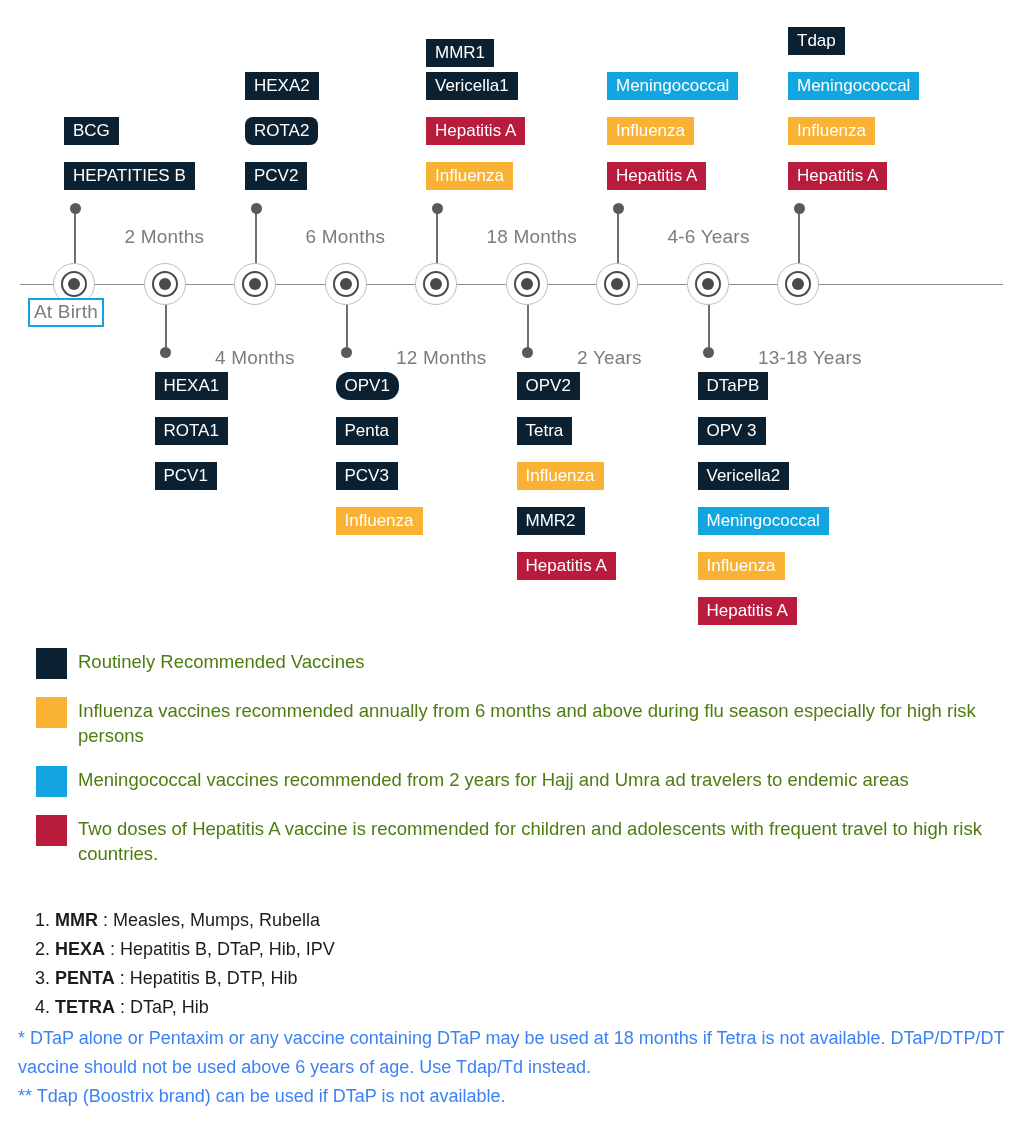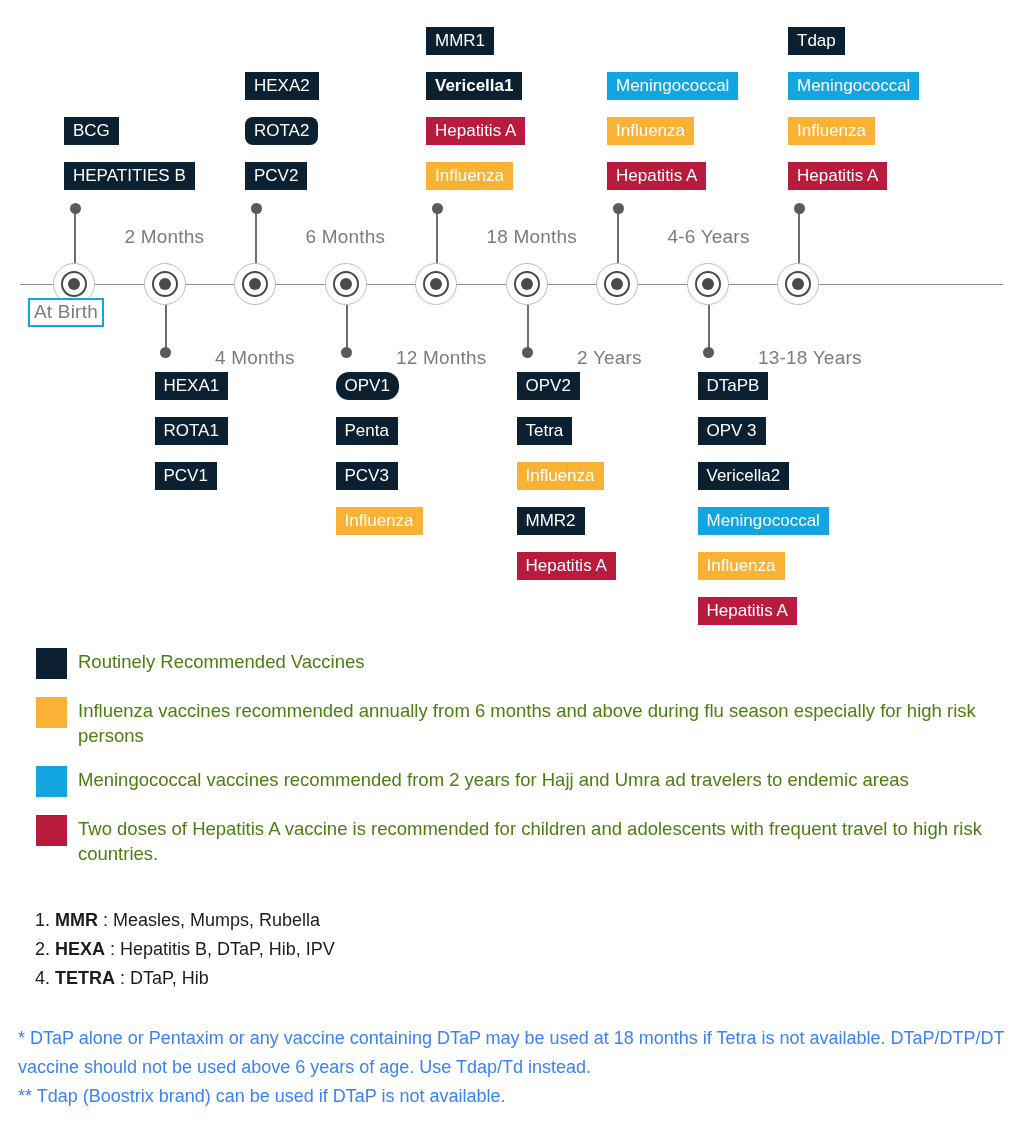--- a/index.html
+++ b/index.html
@@ -225,22 +225,22 @@
       <div class="stem" style="left: 437px; top: 208px; height: 77px;"></div>
       <div class="stem-dot" style="left: 437px; top: 203px;"></div>
       <div class="node" style="left: 437px;">
         <div class="ring-outer"></div>
         <div class="ring-inner"></div>
         <div class="core"></div>
       </div>
       <div class="tick-label below" style="left: 396px;">12 Months</div>
       <div class="badge c-flu" style="left: 426px; top: 162px;">Influenza</div>
       <div class="badge c-hepa" style="left: 426px; top: 117px;">Hepatitis A</div>
-      <div class="badge c-routine" style="left: 426px; top: 72px; font-weight: bold;">Vericella1</div>
-      <div class="badge c-routine" style="left: 426px; top: 27px;">MMR1</div>
+      <div class="badge c-routine" style="left: 426px; top: 72px;">Vericella1</div>
+      <div class="badge c-routine" style="left: 426px; top: 39px;">MMR1</div>
       <div class="stem" style="left: 527.5px; top: 285px; height: 67px;"></div>
       <div class="stem-dot" style="left: 527.5px; top: 347px;"></div>
       <div class="node" style="left: 527.5px;">
         <div class="ring-outer"></div>
         <div class="ring-inner"></div>
         <div class="core"></div>
       </div>
       <div class="tick-label above" style="left: 486.5px;">18 Months</div>
       <div class="badge c-routine" style="left: 516.5px; top: 372px;">OPV2</div>
       <div class="badge c-routine" style="left: 516.5px; top: 417px;">Tetra</div>
@@ -302,19 +302,20 @@
     </div>
     <div class="legend-row">
       <div class="legend-swatch" style="background: rgb(184, 27, 60);"></div>
       <div class="legend-text">Two doses of Hepatitis A vaccine is recommended for children and adolescents with frequent travel to high risk countries.</div>
     </div>
   </div>
 
 <ol id="abbr-list">
     <li><span class="num">1.</span> <span class="term">MMR</span> <span class="def">: Measles, Mumps, Rubella</span></li>
     <li><span class="num">2.</span> <span class="term">HEXA</span> <span class="def">: Hepatitis B, DTaP, Hib, IPV</span></li>
+    <li><span class="num">3.</span> <span class="term">PENTA</span> <span class="def">: Hepatitis B, DTP, Hib</span></li>
     <li><span class="num">4.</span> <span class="term">TETRA</span> <span class="def">: DTaP, Hib</span></li>
   </ol>
 
 <div id="footnotes">
     <div class="footnote">* DTaP alone or Pentaxim or any vaccine containing DTaP may be used at 18 months if Tetra is not available. DTaP/DTP/DT vaccine should not be used above 6 years of age. Use Tdap/Td instead.</div>
     <div class="footnote">** Tdap (Boostrix brand) can be used if DTaP is not available.</div>
   </div>
 
 </body></html>

